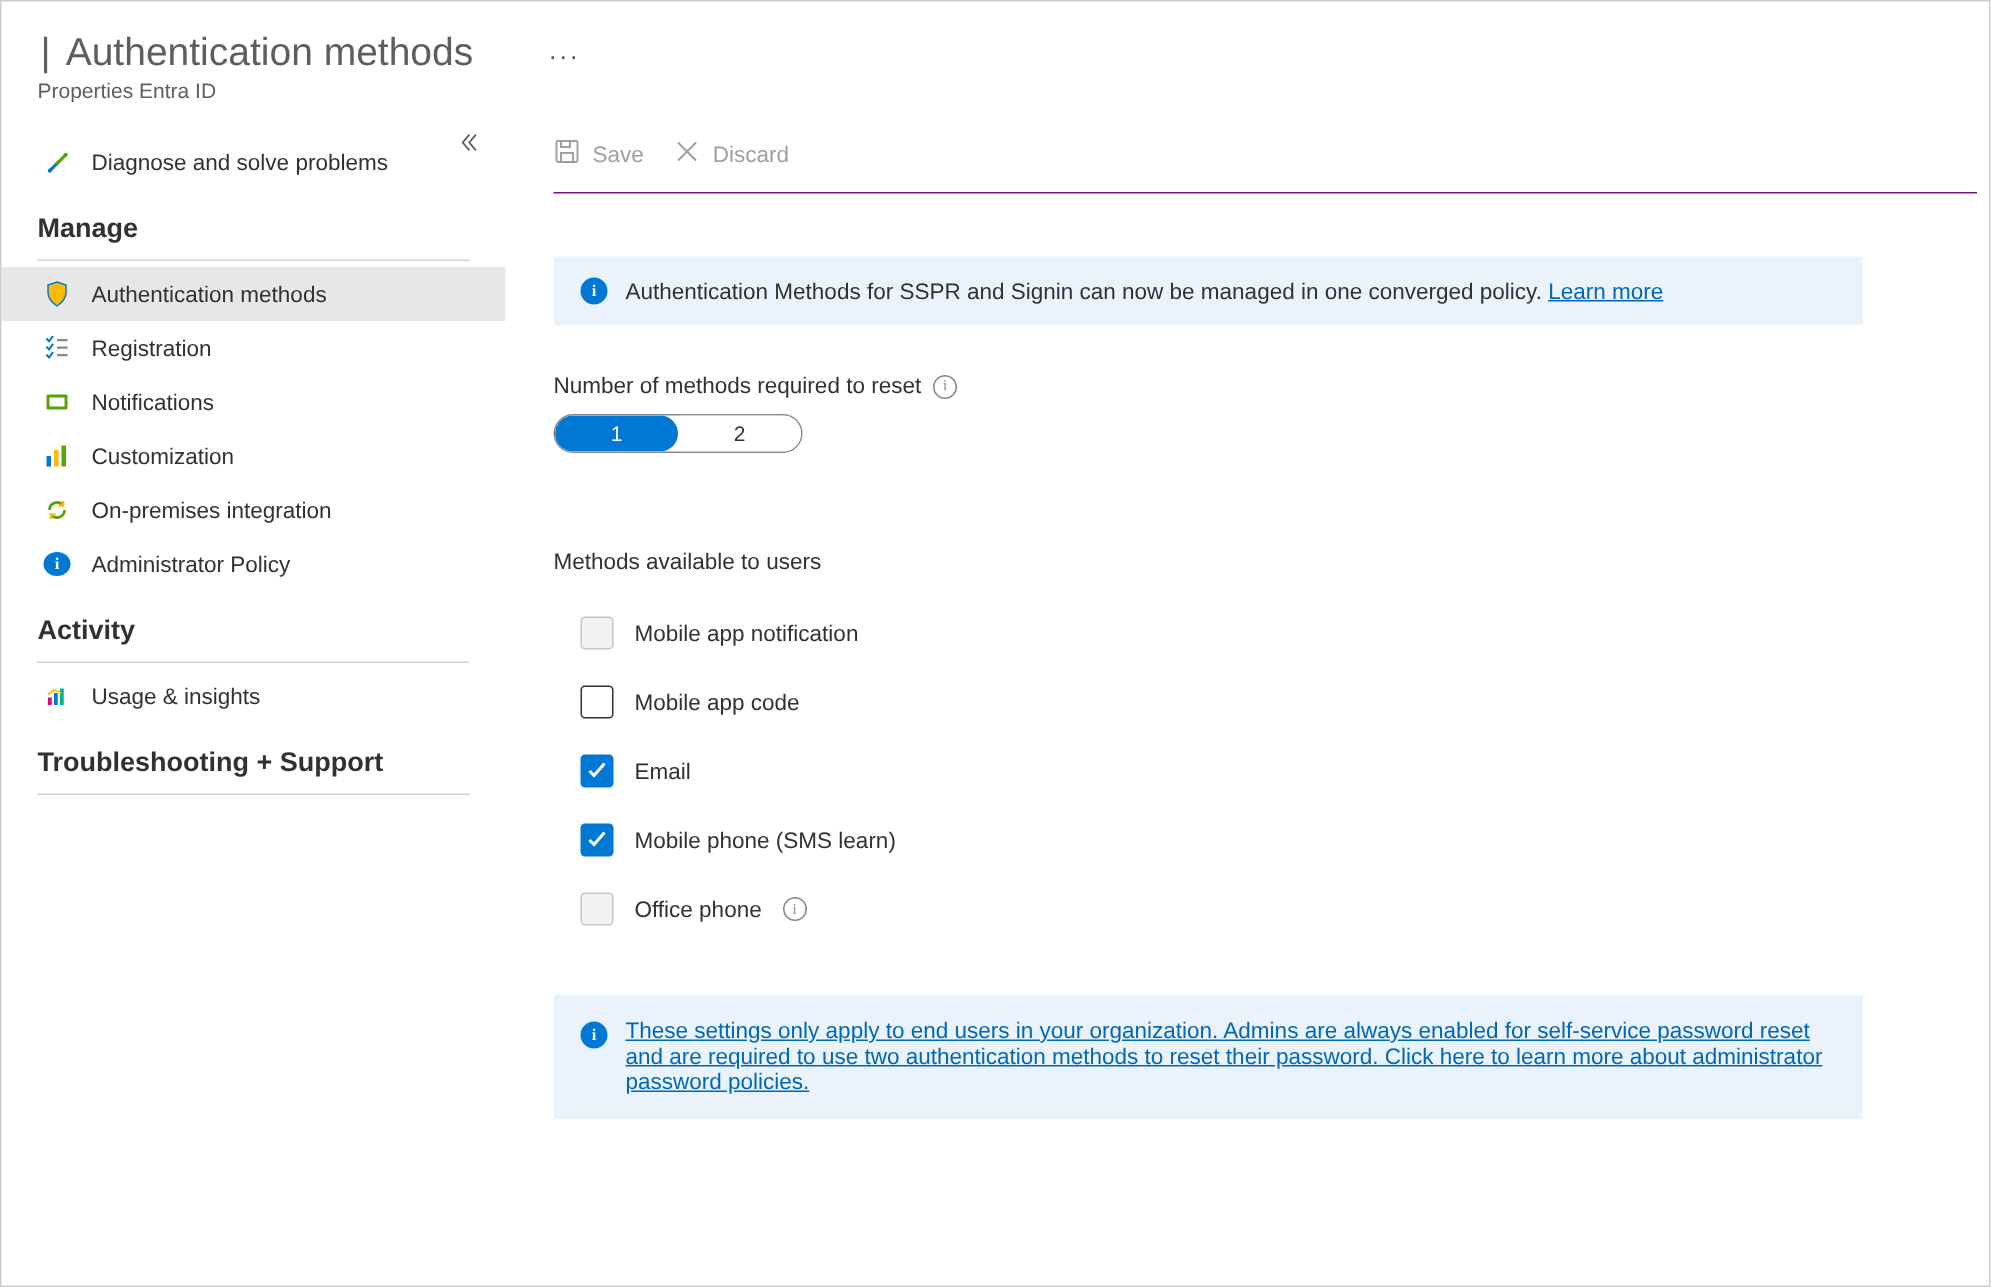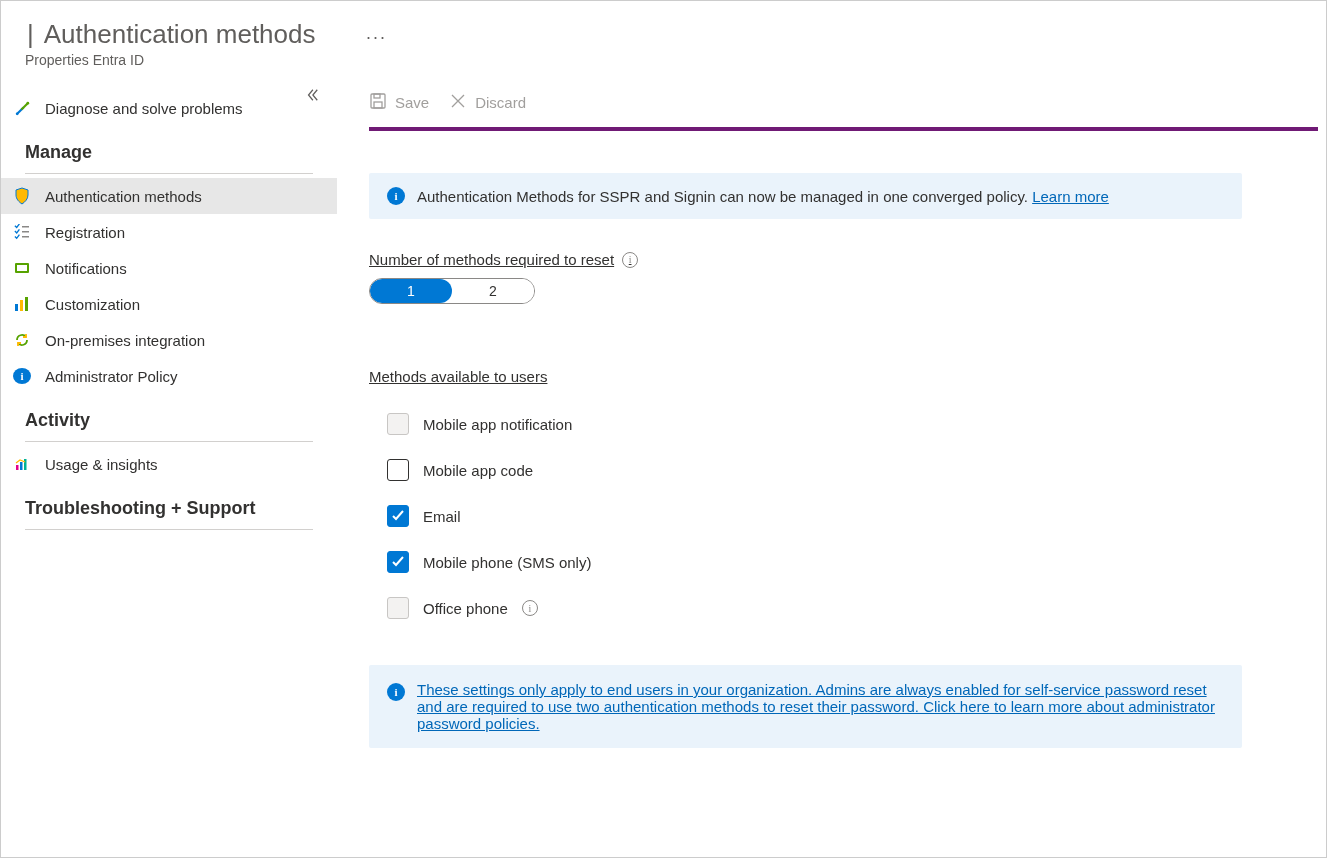--- a/index.html
+++ b/index.html
@@ -70,21 +70,21 @@
     display: flex;
     align-items: center;
     justify-content: center;
     cursor: pointer;
     color: #605e5c;
   }
   .sb-item {
     display: flex;
     align-items: center;
     gap: 14px;
-    padding: 9px 10px 9px 12px;
+    padding: 9px 10px 9px 28px;
     cursor: pointer;
     color: #323130;
     font-size: 15px;
   }
   .sb-item.selected {
     background: #e7e7e7;
   }
   .sb-icon {
     width: 18px;
     height: 18px;
@@ -106,21 +106,21 @@
   }
   .content {
     flex: 1;
     padding: 4px 0 0 32px;
   }
   .toolbar {
     display: flex;
     align-items: center;
     gap: 20px;
     padding: 6px 0 14px 0;
-    border-bottom: 4px solid #701a75;
+    border-bottom: 1px solid #701a75;
     margin-right: 8px;
   }
   .tb-btn {
     display: flex;
     align-items: center;
     gap: 8px;
     color: #a19f9d;
     font-size: 15px;
     cursor: pointer;
   }
@@ -150,21 +150,20 @@
     align-items: center;
     justify-content: center;
     flex: 0 0 18px;
     font-family: Georgia, serif;
   }
   .section-row {
     margin-top: 32px;
     display:flex;
     align-items:center;
     gap:8px;
-    text-decoration:underline;
   }
   .section-label {
     font-size: 15px;
     color: #323130;
   }
   .toggle-pill {
     margin-top: 10px;
     display: inline-flex;
     border: 1px solid #8a8886;
     border-radius: 13px;
@@ -404,21 +403,21 @@
             </svg>
           </div>
           <span>Email</span>
         </div>
         <div class="method-item">
           <div class="chk checked">
             <svg width="14" height="14" viewBox="0 0 14 14">
               <path d="M2 7l3 3 7-8" stroke="#fff" stroke-width="2" fill="none"></path>
             </svg>
           </div>
-          <span>Mobile phone (SMS only)</span>
+          <span>Mobile phone (SMS learn)</span>
         </div>
         <div class="method-item">
           <div class="chk disabled"></div>
           <span>Office phone</span>
           <span class="info-help">i</span>
         </div>
       </div>
 
     <div class="footer-banner">
       <span class="info-circle" style="margin-top:2px;">i</span>

